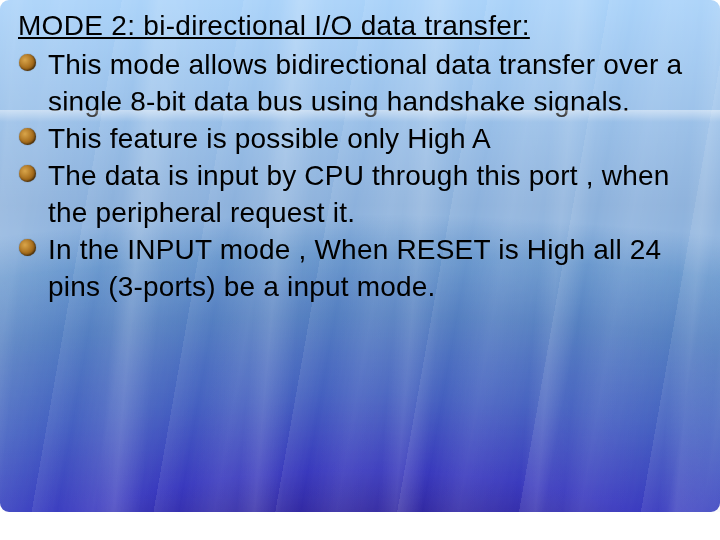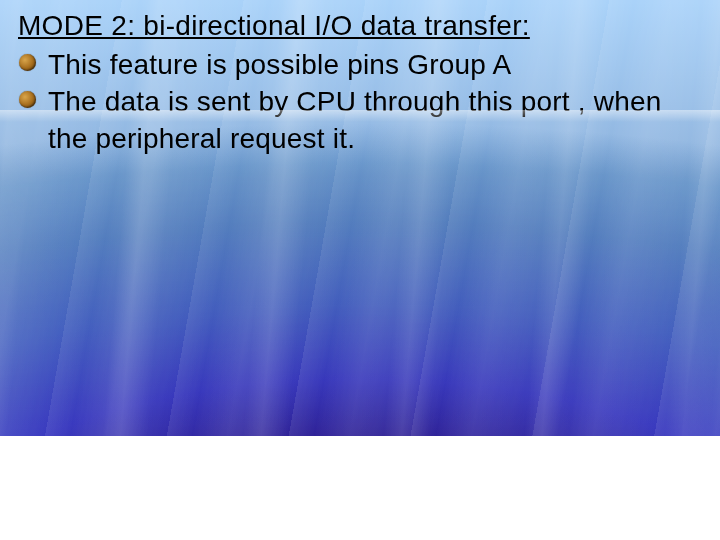--- a/index.html
+++ b/index.html
@@ -5,28 +5,29 @@
   html, body {
     margin: 0;
     padding: 0;
     width: 720px;
     height: 540px;
     overflow: hidden;
   }
   .slide {
     position: relative;
     width: 720px;
-    height: 436px;
+    height: 512px;
     font-family: "Tahoma", "Verdana", sans-serif;
     color: #000;
     box-sizing: border-box;
     background:
       linear-gradient(rgba(255,255,255,0.05), rgba(0,0,50,0.15) 40%, rgba(0,0,80,0.1) 70%, rgba(30,20,100,0.0)),
       radial-gradient(ellipse 1100px 400px at 50% 120%, #1a1060 0%, #2b1a8a 18%, #3a3abf 36%, #4a68c8 55%, #5f8fd0 75%, #7bb0e4 90%, #a5d0f9 100%),
       linear-gradient(#d8ecff, #4a68c8);
+    border-radius: 9px;
   }
   .slide::before {
     content: "";
     position: absolute;
     left: 0; right: 0; top: 0; bottom: 0;
     background:
       repeating-linear-gradient(
         95deg,
         rgba(255,255,255,0.0) 0px,
         rgba(255,255,255,0.14) 18px,
@@ -93,17 +94,19 @@
     letter-spacing: 0;
   }
 </style>
 </head>
 <body>
 
 <div class="slide">
   <div class="content">
     <div class="heading">MODE 2: bi-directional I/O data transfer:</div>
     <ul class="bullets">
-      <li><span>This feature is possible pins Group A</span></li>
-      <li><span>The data is sent by CPU through this port , when the peripheral request it.</span></li>
+      <li><span>This mode allows bidirectional data transfer over a single 8-bit data bus using handshake signals.</span></li>
+      <li><span>This feature is possible only High A</span></li>
+      <li><span>The data is input by CPU through this port , when the peripheral request it.</span></li>
+      <li><span>In the INPUT mode , When RESET  is High all 24 pins (3-ports) be a input mode.</span></li>
     </ul>
   </div>
 </div>
 
 </body></html>

